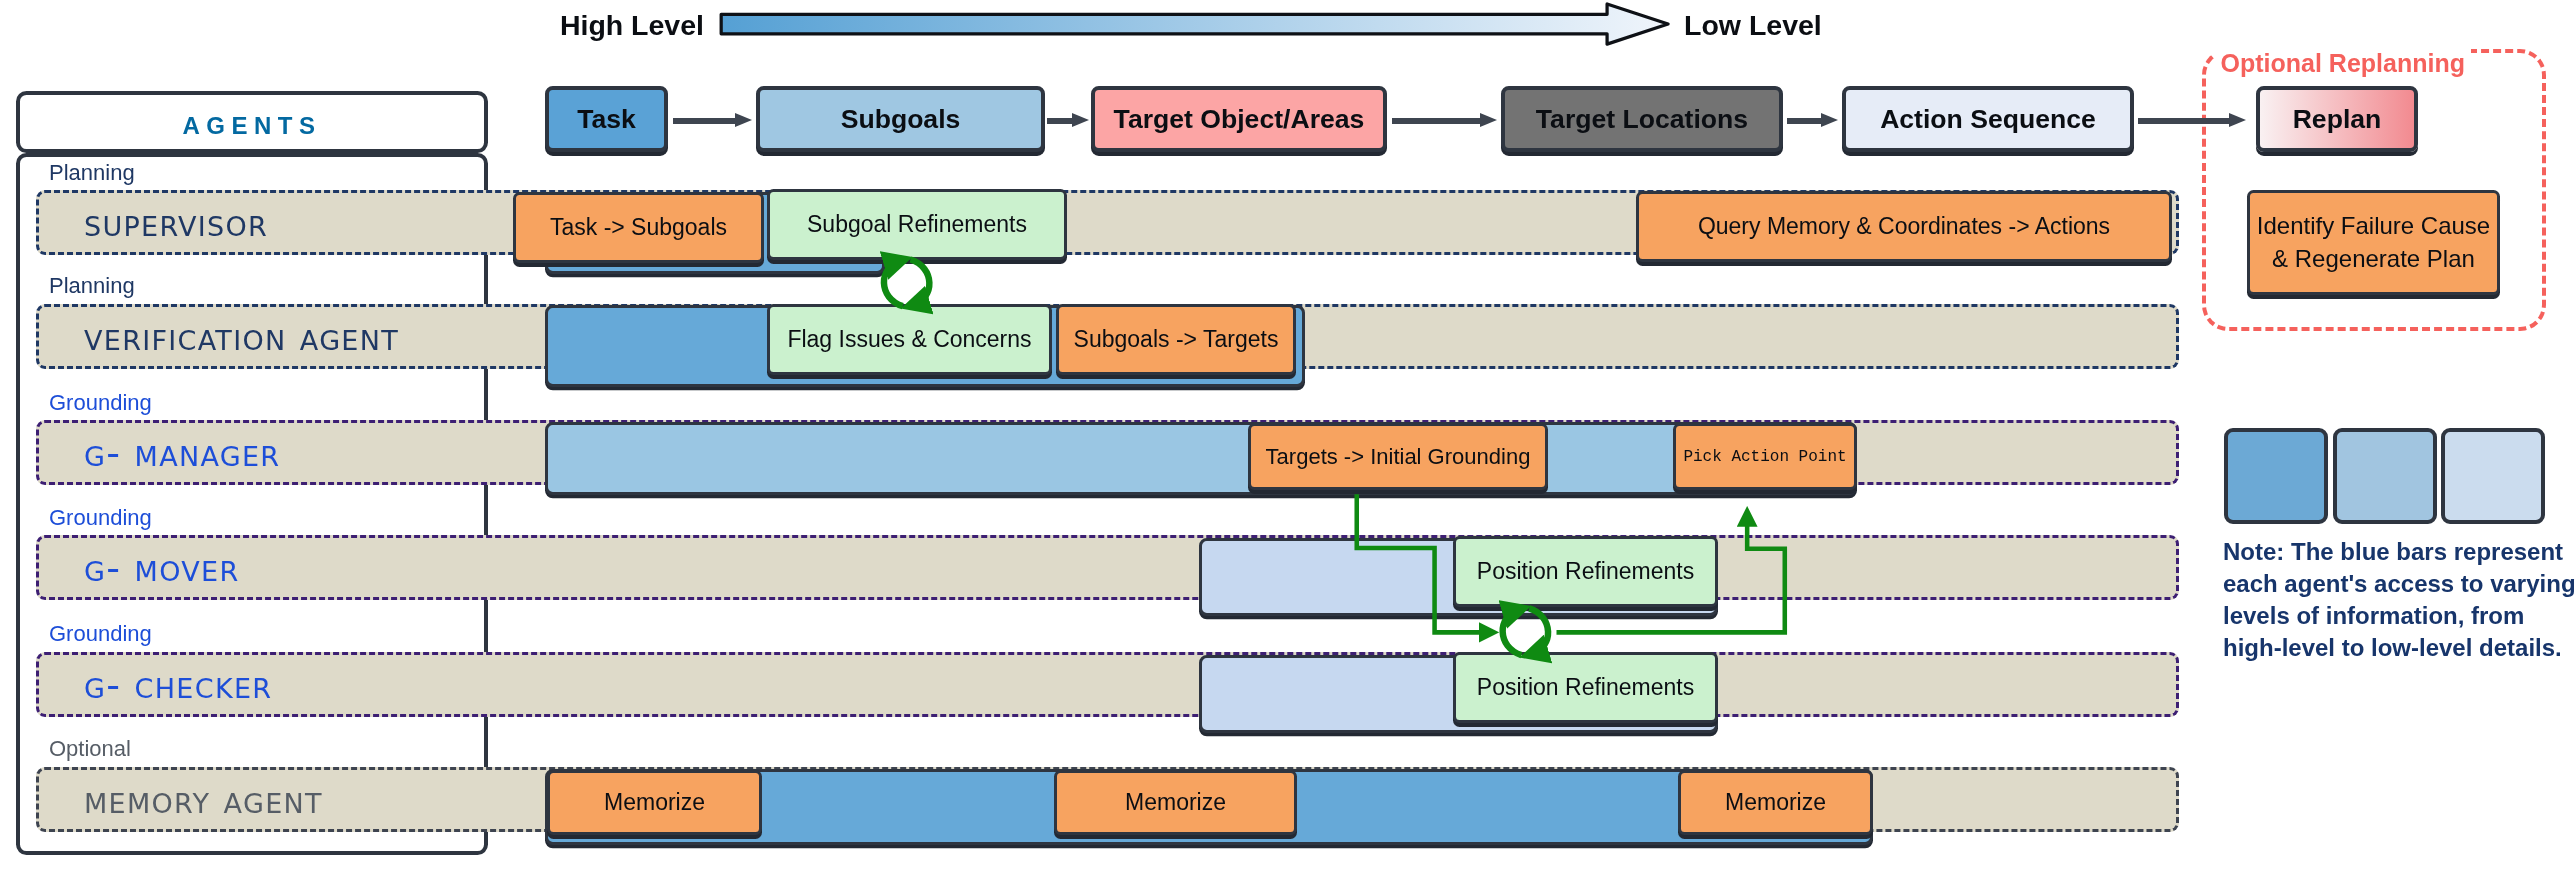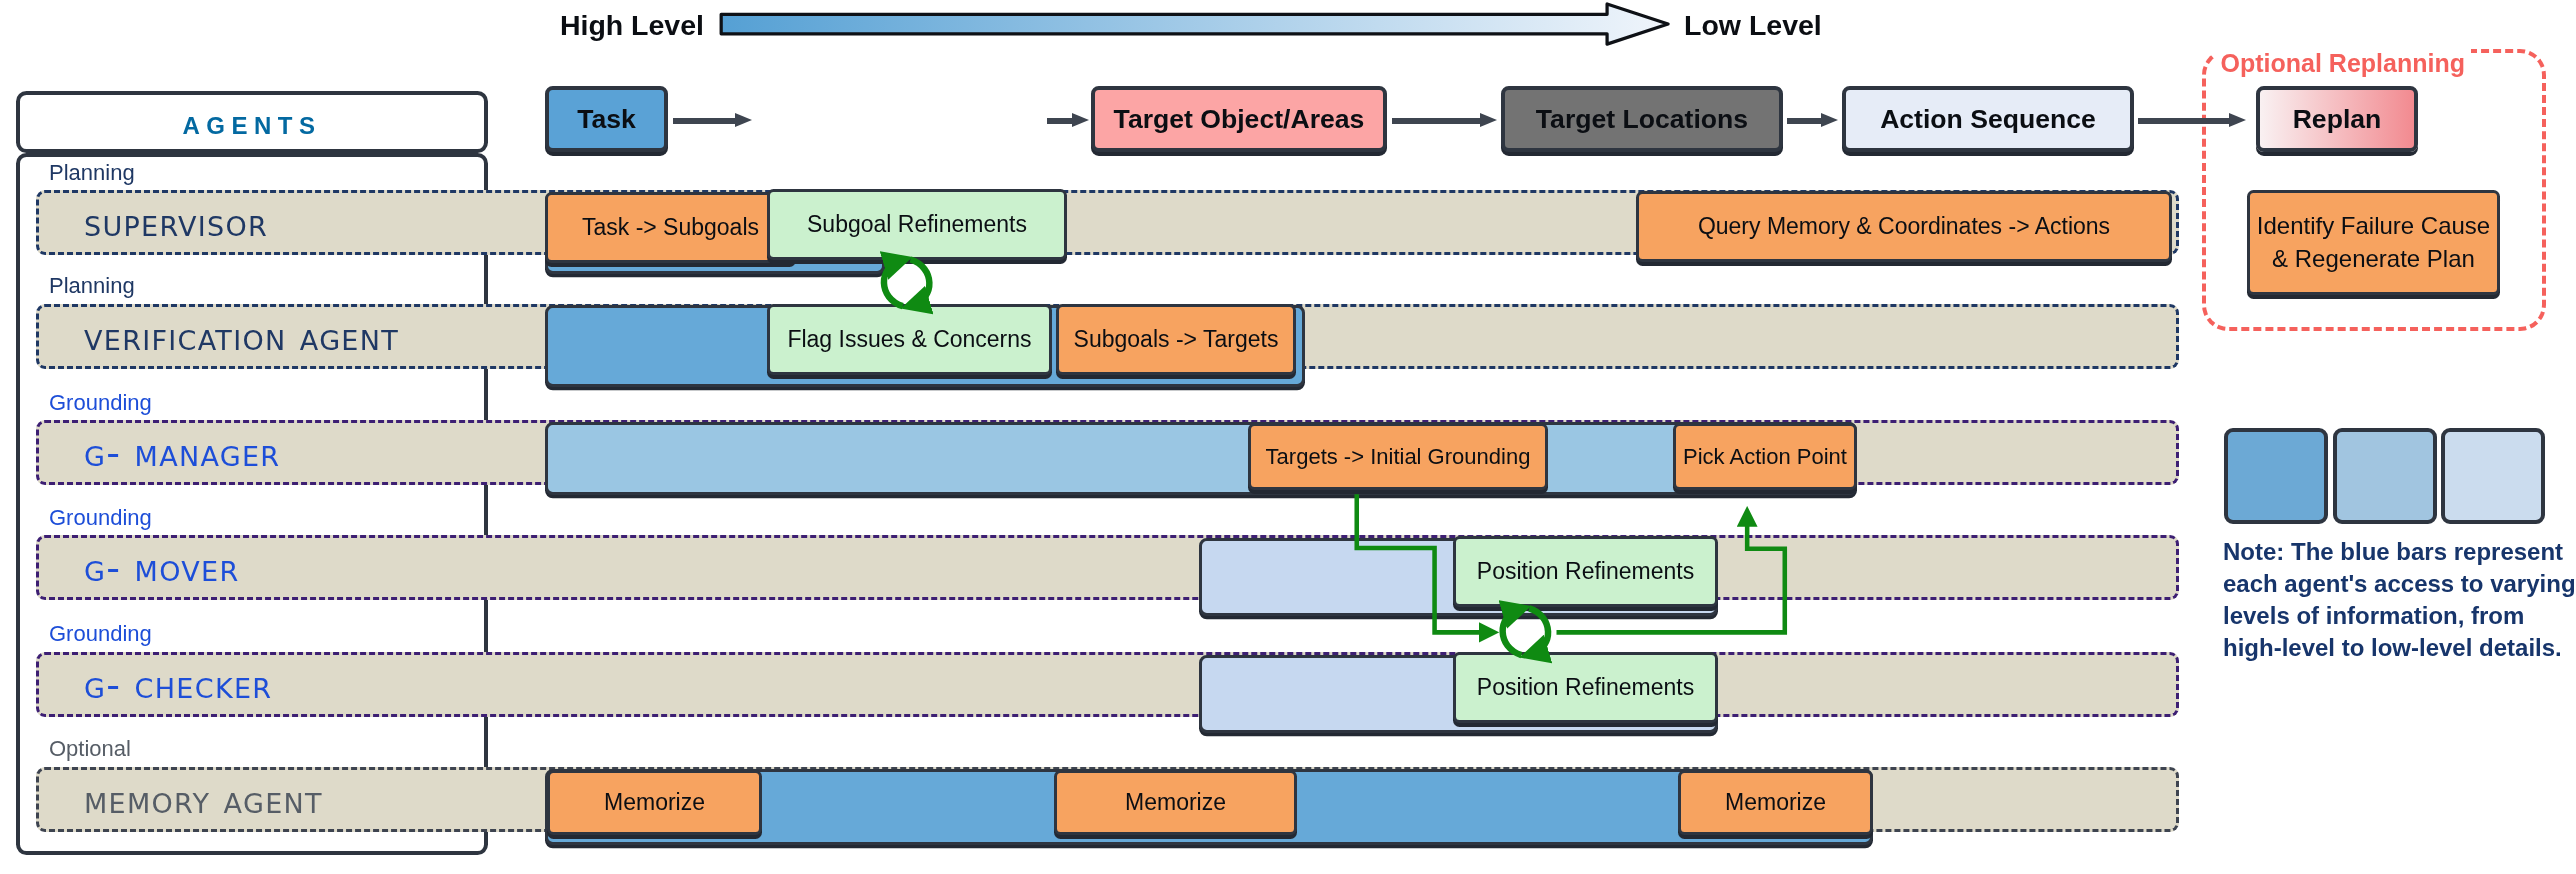--- a/index.html
+++ b/index.html
@@ -94,20 +94,21 @@
   </svg>
 
   <div class="flowlabel" style="left:542px;width:162px;text-align:right;">High Level</div>
   <div class="flowlabel" style="left:1684px;">Low Level</div>
 
   <div class="stage" style="left:545px;width:123px;background:#5AA2D6;">Task</div>
   <div class="harrow" style="left:673px;width:79px;">
       <i class="line"></i>
       <i class="tri"></i>
     </div>
+  <div class="stage" style="left:756px;width:289px;background:#9FC7E2;">Subgoals</div>
   <div class="harrow" style="left:1047px;width:42px;">
       <i class="line"></i>
       <i class="tri"></i>
     </div>
   <div class="stage" style="left:1091px;width:296px;background:#fca5a5;">Target Object/Areas</div>
   <div class="harrow" style="left:1392px;width:105px;">
       <i class="line"></i>
       <i class="tri"></i>
     </div>
   <div class="stage" style="left:1501px;width:282px;background:#737373;">Target Locations</div>
@@ -127,39 +128,39 @@
   <div class="tbox orange wrap" style="left:2247px;top:190px;width:253px;height:105px;">Identify Failure Cause &amp; Regenerate Plan</div>
 
   <div class="panel-head">Agents</div>
   <div class="panel-body"></div>
 
   <div class="cat navy" style="top:160px;">Planning</div>
   <div class="agentbar navy" style="top:190px;">
     <span class="aname navy">Supervisor</span>
   </div>
   <div class="abar" style="left:545px;top:192px;width:340px;height:82px;background:#66A9D8;"></div>
-  <div class="tbox orange" style="left:545px;top:192px;width:251px;height:71px;">Task -&gt; Subgoals</div>
+  <div class="tbox orange" style="left:513px;top:192px;width:251px;height:71px;">Task -&gt; Subgoals</div>
   <div class="tbox green" style="left:767px;top:189px;width:300px;height:71px;">Subgoal Refinements</div>
   <div class="tbox orange" style="left:1636px;top:191px;width:536px;height:71px;">Query Memory &amp; Coordinates -&gt; Actions</div>
 
   <div class="cat navy" style="top:273px;">Planning</div>
   <div class="agentbar navy" style="top:304px;">
     <span class="aname navy">Verification Agent</span>
   </div>
   <div class="abar" style="left:545px;top:305px;width:760px;height:82px;background:#66A9D8;"></div>
   <div class="tbox green" style="left:767px;top:304px;width:285px;height:71px;">Flag Issues &amp; Concerns</div>
   <div class="tbox orange" style="left:1056px;top:304px;width:240px;height:71px;">Subgoals -&gt; Targets</div>
 
   <div class="cat purp" style="top:390px;">Grounding</div>
   <div class="agentbar purp" style="top:420px;">
     <span class="aname purp">G- Manager</span>
   </div>
   <div class="abar" style="left:545px;top:422px;width:1312px;height:73px;background:#9AC6E3;"></div>
   <div class="tbox orange" style="left:1248px;top:423px;width:300px;height:67px;font-size:22px;">Targets -&gt; Initial Grounding</div>
-  <div class="tbox orange" style="left:1673px;top:423px;width:184px;height:67px;font-size:22px;">Pick Action Point</div>
+  <div class="tbox orange" style="left:1673px;top:423px;width:184px;height:67px;font-size:16px;font-family:Liberation Mono, monospace;">Pick Action Point</div>
 
   <div class="cat purp" style="top:505px;">Grounding</div>
   <div class="agentbar purp" style="top:535px;">
     <span class="aname purp">G- Mover</span>
   </div>
   <div class="abar" style="left:1199px;top:538px;width:519px;height:78px;background:#C6D8F0;"></div>
   <div class="tbox green" style="left:1453px;top:536px;width:265px;height:71px;">Position Refinements</div>
 
   <div class="cat purp" style="top:621px;">Grounding</div>
   <div class="agentbar purp" style="top:652px;">

